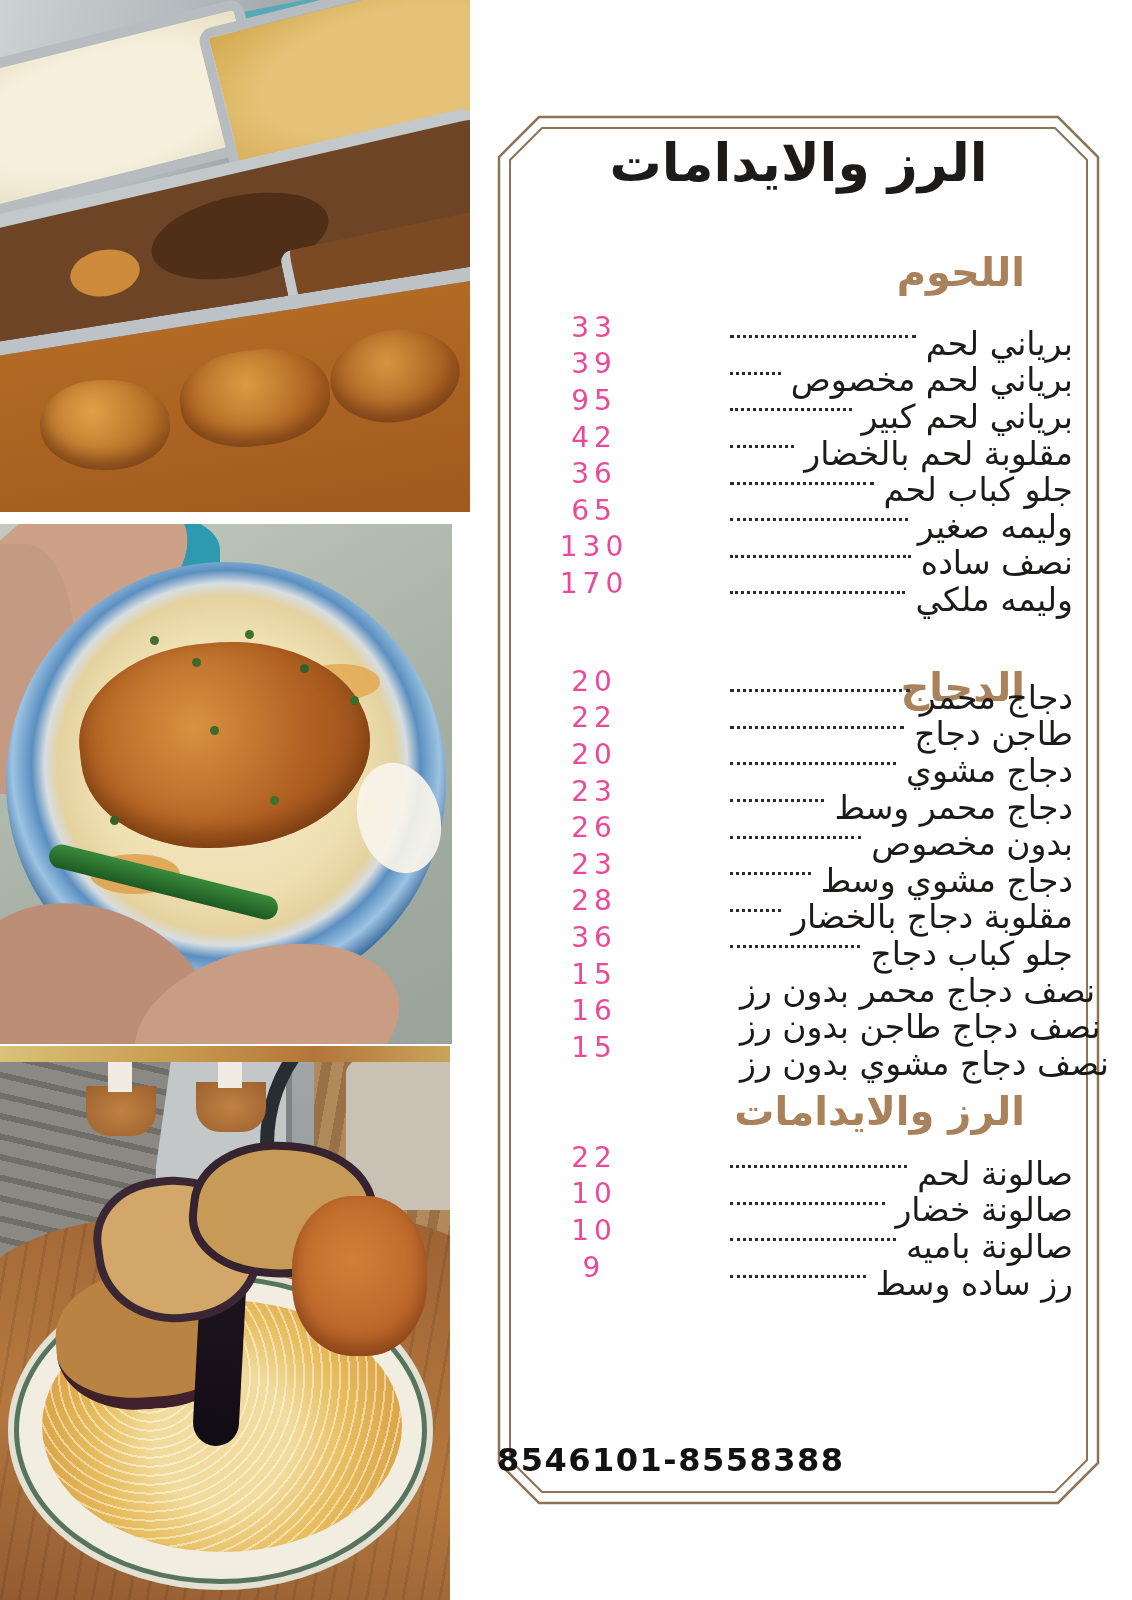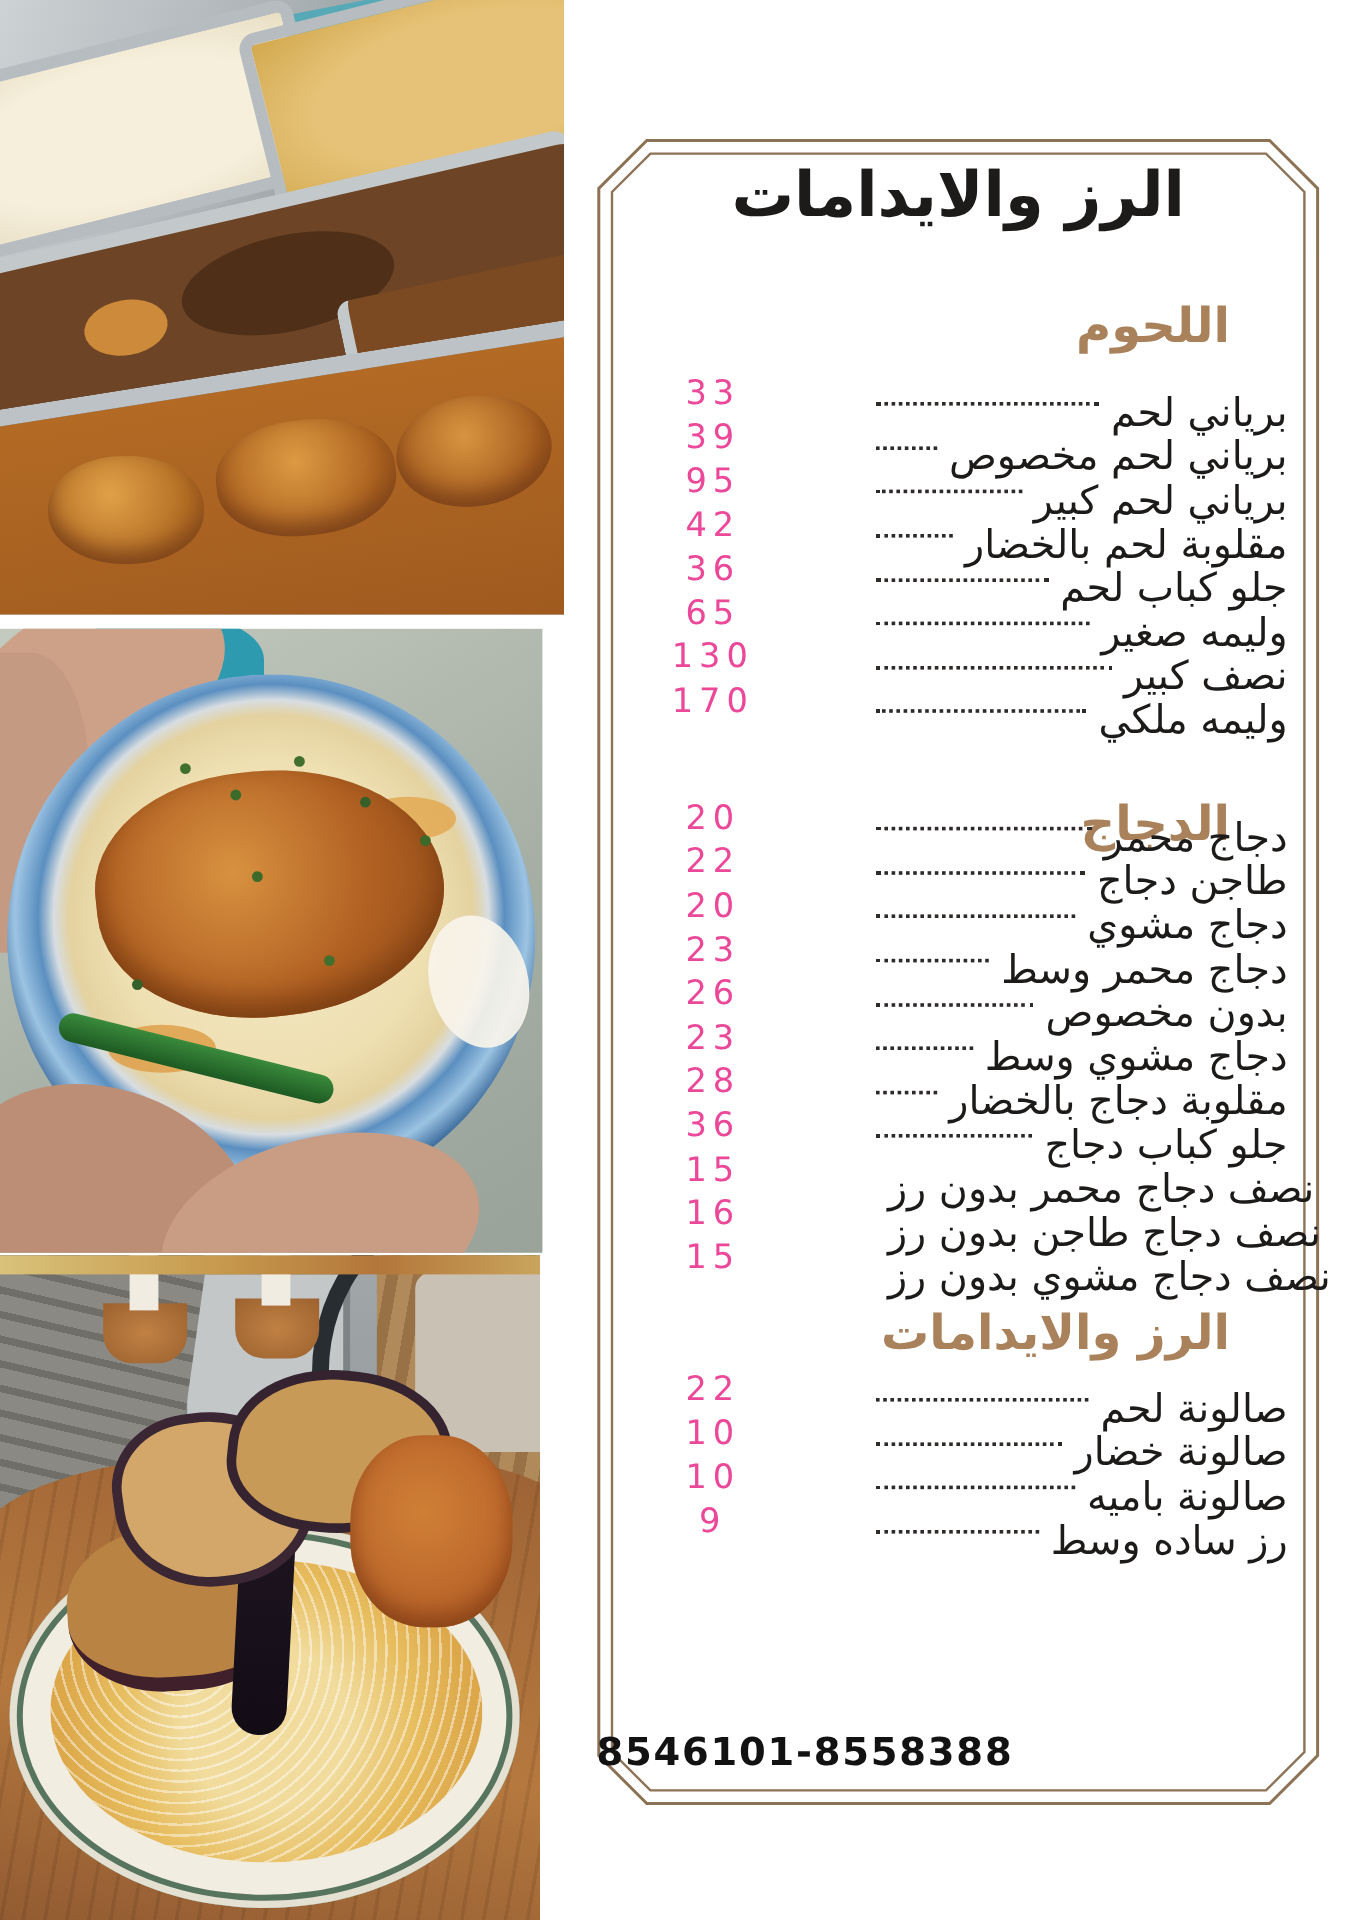--- a/index.html
+++ b/index.html
@@ -170,21 +170,21 @@
         <span class="iname">جلو كباب لحم</span>
       </div>
     <div class="row">
         <span class="price">65</span>
         <span class="leader"></span>
         <span class="iname">وليمه صغير</span>
       </div>
     <div class="row">
         <span class="price">130</span>
         <span class="leader"></span>
-        <span class="iname">نصف كبير</span>
+        <span class="iname">نصف ساده</span>
       </div>
     <div class="row">
         <span class="price">170</span>
         <span class="leader"></span>
         <span class="iname">وليمه ملكي</span>
       </div>
   </div>
 
   <div class="sec-header" id="h-sec2">الدجاج</div>
   <div class="rows" id="rows-sec2">

